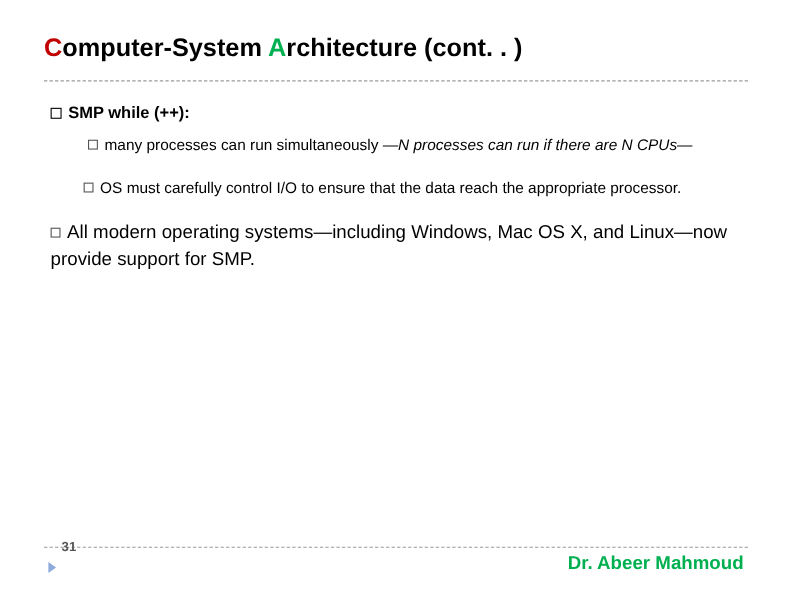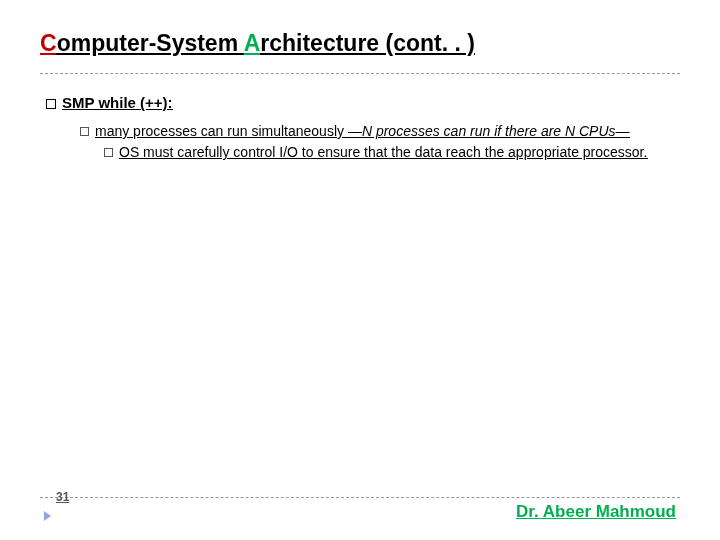--- a/index.html
+++ b/index.html
@@ -1,15 +1,15 @@
 <!DOCTYPE html>
 <html><head>
 <meta charset="utf-8">
 <style>
-  * { box-sizing: border-box; margin: 0; padding: 0; text-decoration: underline; }
+  * { box-sizing: border-box; margin: 0; padding: 0; }
   body {
     width: 720px;
     height: 540px;
     background: #ffffff;
     font-family: Arial, Helvetica, sans-serif;
     padding: 30px 40px 20px 40px;
     position: relative;
     color: #000;
   }
   .title {
@@ -44,22 +44,22 @@
   .bullet-sq.filled { background: #000; }
   .bullet-box {
     display: inline-block;
     width: 9px; height: 9px;
     border: 1px solid #555;
     margin-right: 6px;
     vertical-align: 0px;
   }
   .lvl1 { margin-left: 6px; margin-bottom: 8px; }
   .lvl1 b { font-weight: bold; margin-top: 40px; }
-  .lvl2 { margin-left: 40px; font-size: 14px; line-height: 1.5; }
-  .lvl2b { margin-left: 64px; margin-bottom: 18px; font-size: 14px; line-height: 1.5; }
+  .lvl2 { margin-left: 40px; margin-bottom: 18px; font-size: 14px; line-height: 1.5; }
+  .lvl2b { margin-left: 36px; margin-bottom: 18px; font-size: 14px; line-height: 1.5; }
   .lvl1-modern { margin-left: 6px; margin-top: 10px; font-size: 17px; line-height: 1.45; }
   .italic { font-style: italic; }
   .red { color: #c00000; }
   .underline { text-decoration: underline; }
   .page-num {
     position: absolute;
     left: 56px;
     bottom: 36px;
     font-size: 12px;
     font-weight: bold;
@@ -100,19 +100,22 @@
   <div class="lvl2">
     <span class="bullet-box"></span><span>many processes can run simultaneously </span><span class="italic">—N processes can run if there are N CPUs—</span>
   </div>
 
   <div class="lvl2b">
     <div style="margin-bottom:2px;">
       <span class="bullet-box"></span><span>OS must carefully control I/O to ensure that the data reach the appropriate processor.</span>
     </div>
   </div>
 
+  <div class="lvl1-modern">
+    <span class="bullet-box"></span><span>All</span><span> modern operating systems—including Windows, Mac OS X, and Linux—now provide support for SMP.</span>
+  </div>
 
 </div>
 
 <hr class="footer-hr">
 <div class="tri"></div>
 <div class="page-num">31</div>
 <div class="author">Dr. Abeer Mahmoud</div>
 
 </body></html>

